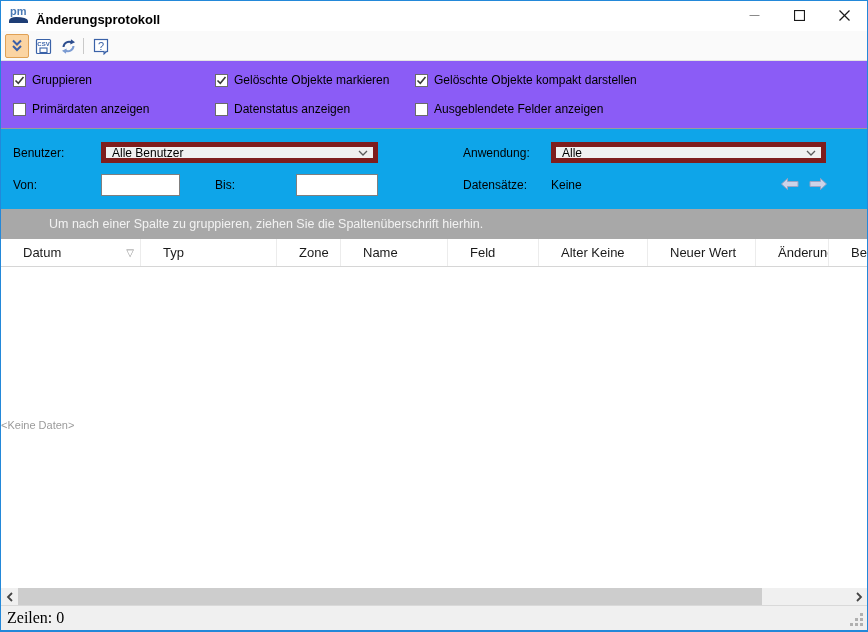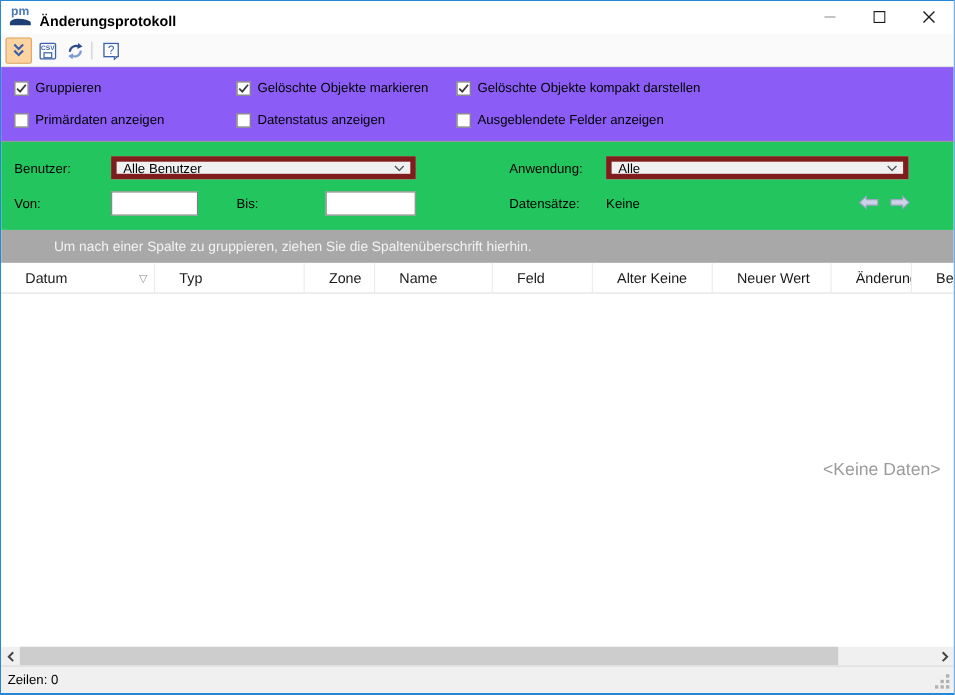--- a/index.html
+++ b/index.html
@@ -28,21 +28,21 @@
 
   
   .options-panel { position:relative; height:68px; background:#8b5cf6; border-bottom:1px solid #9b9b9b; }
   .cb-item { position:absolute; height:16px; display:flex; align-items:center; cursor:default; }
   .cb-box { width:13px; height:13px; background:#fff; border:1px solid #6b6b6b; display:flex; align-items:center; justify-content:center; }
   .cb-box svg { display:none; }
   .cb-box.checked svg { display:block; }
   .cb-label { margin-left:6px; font-size:12px; color:#000; }
 
   
-  .filter-panel { position:relative; height:80px; background:#22c55e;text-decoration:underline; }
+  .filter-panel { position:relative; height:80px; background:#0ea5e9;text-decoration:underline; }
   .f-label { position:absolute; font-size:12px; color:#000; }
   .combo { position:absolute; height:21px; background:#f0f0f0; border:5px solid #7f1d1d; display:flex; align-items:center; }
   .combo-value { flex:1; font-size:12px; color:#000; padding-left:6px; overflow:hidden; white-space:nowrap; }
   .combo-arrow { width:20px; display:flex; align-items:center; justify-content:center; }
   .txt-input { position:absolute; height:22px; border:1px solid #7f7f7f; background:#fff; font-size:12px; padding:0 4px; font-family:"Liberation Sans",sans-serif; }
   .nav-arrow { position:absolute; width:20px; height:14px; }
 
   
   .group-bar { height:30px; background:#a8a8a8; display:flex; align-items:center;padding-left:40px; }
   .group-bar span { margin-left:8px; font-size:12.5px; color:#f2f2f2; }
@@ -50,31 +50,31 @@
   
   .header-row { display:flex; height:28px; background:#fff; border-bottom:1px solid #d6d6d6; }
   .hcell { display:flex; align-items:center; padding-left:22px; font-size:13px; color:#1a1a1a; border-right:1px solid #ececec; overflow:hidden; white-space:nowrap; }
   .hcell .sort { margin-left:auto; margin-right:6px; font-size:10px; color:#8e8e8e; }
   .c0{width:140px;} .c1{width:136px;} .c2{width:64px;} .c3{width:107px;}
   .c4{width:91px;} .c5{width:109px;} .c6{width:108px;} .c7{width:73px;}
   .c8{flex:1; border-right:none;}
 
   
   .grid-body { position:relative; height:321px; background:#fff; }
-  .empty-text { position:absolute; left:0; right:12px; top:152px; text-align:right; font-size:16px; color:#9b9b9b; }
+  .empty-text { position:absolute; left:0; right:12px; top:152px; text-align:left; font-size:11px; color:#9b9b9b; }
 
   
   .hscroll { position:relative; height:17px; background:#f0f0f0; }
   .scroll-btn { position:absolute; top:0; width:17px; height:17px; display:flex; align-items:center; justify-content:center; }
   .scroll-btn.left { left:0; } .scroll-btn.right { right:0; }
   .scroll-thumb { position:absolute; left:17px; top:0; width:744px; height:17px; background:#cdcdcd; }
 
   
   .statusbar { position:relative; height:25px; background:#f0f0f0; border-top:1px solid #d9d9d9; display:flex; align-items:center; }
-  .statusbar .rows { margin-left:6px; font-size:12px; color:#000; }
+  .statusbar .rows { margin-left:6px; font-size:16px; color:#000;font-family:Liberation Serif, serif; }
   .grip { position:absolute; right:4px; bottom:4px; width:3px; height:3px; background:#b0b0b0;
           box-shadow:-5px 0 #b0b0b0, -10px 0 #b0b0b0, 0 -5px #b0b0b0, -5px -5px #b0b0b0, 0 -10px #b0b0b0; }
 </style>
 </head>
 <body>
 
 <div class="window">
 
   <div class="titlebar">
     <div class="app-icon">

